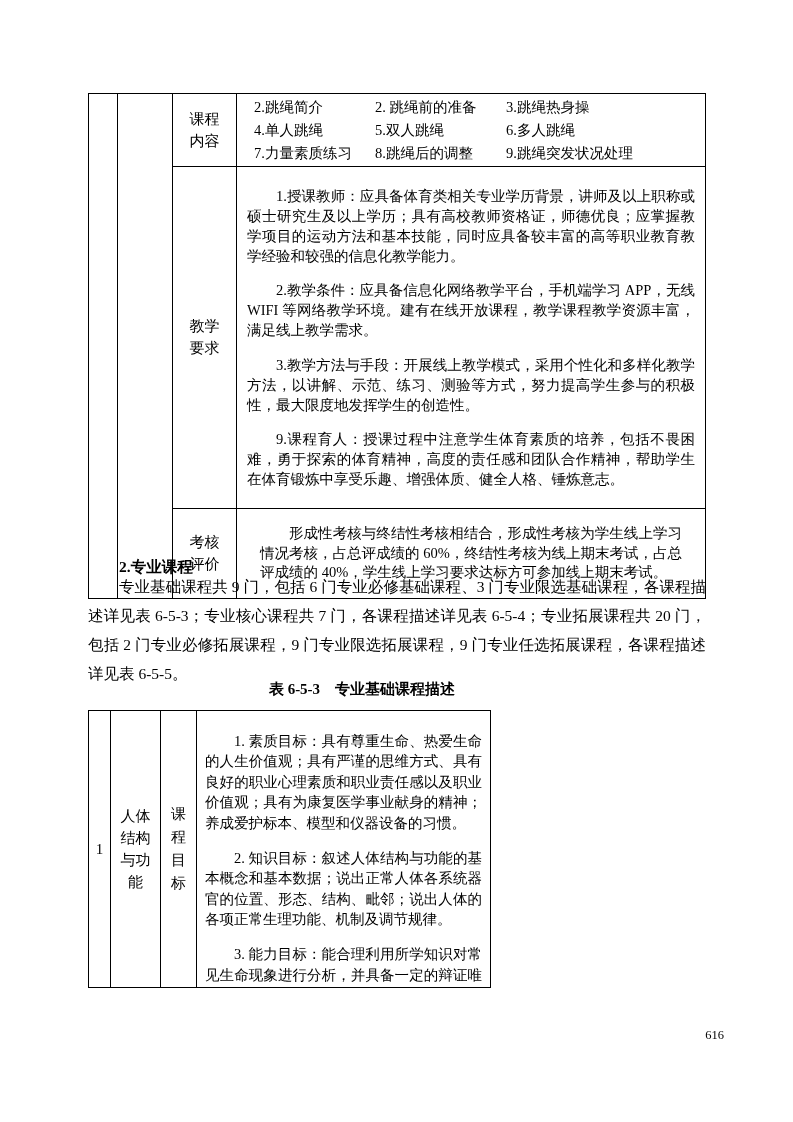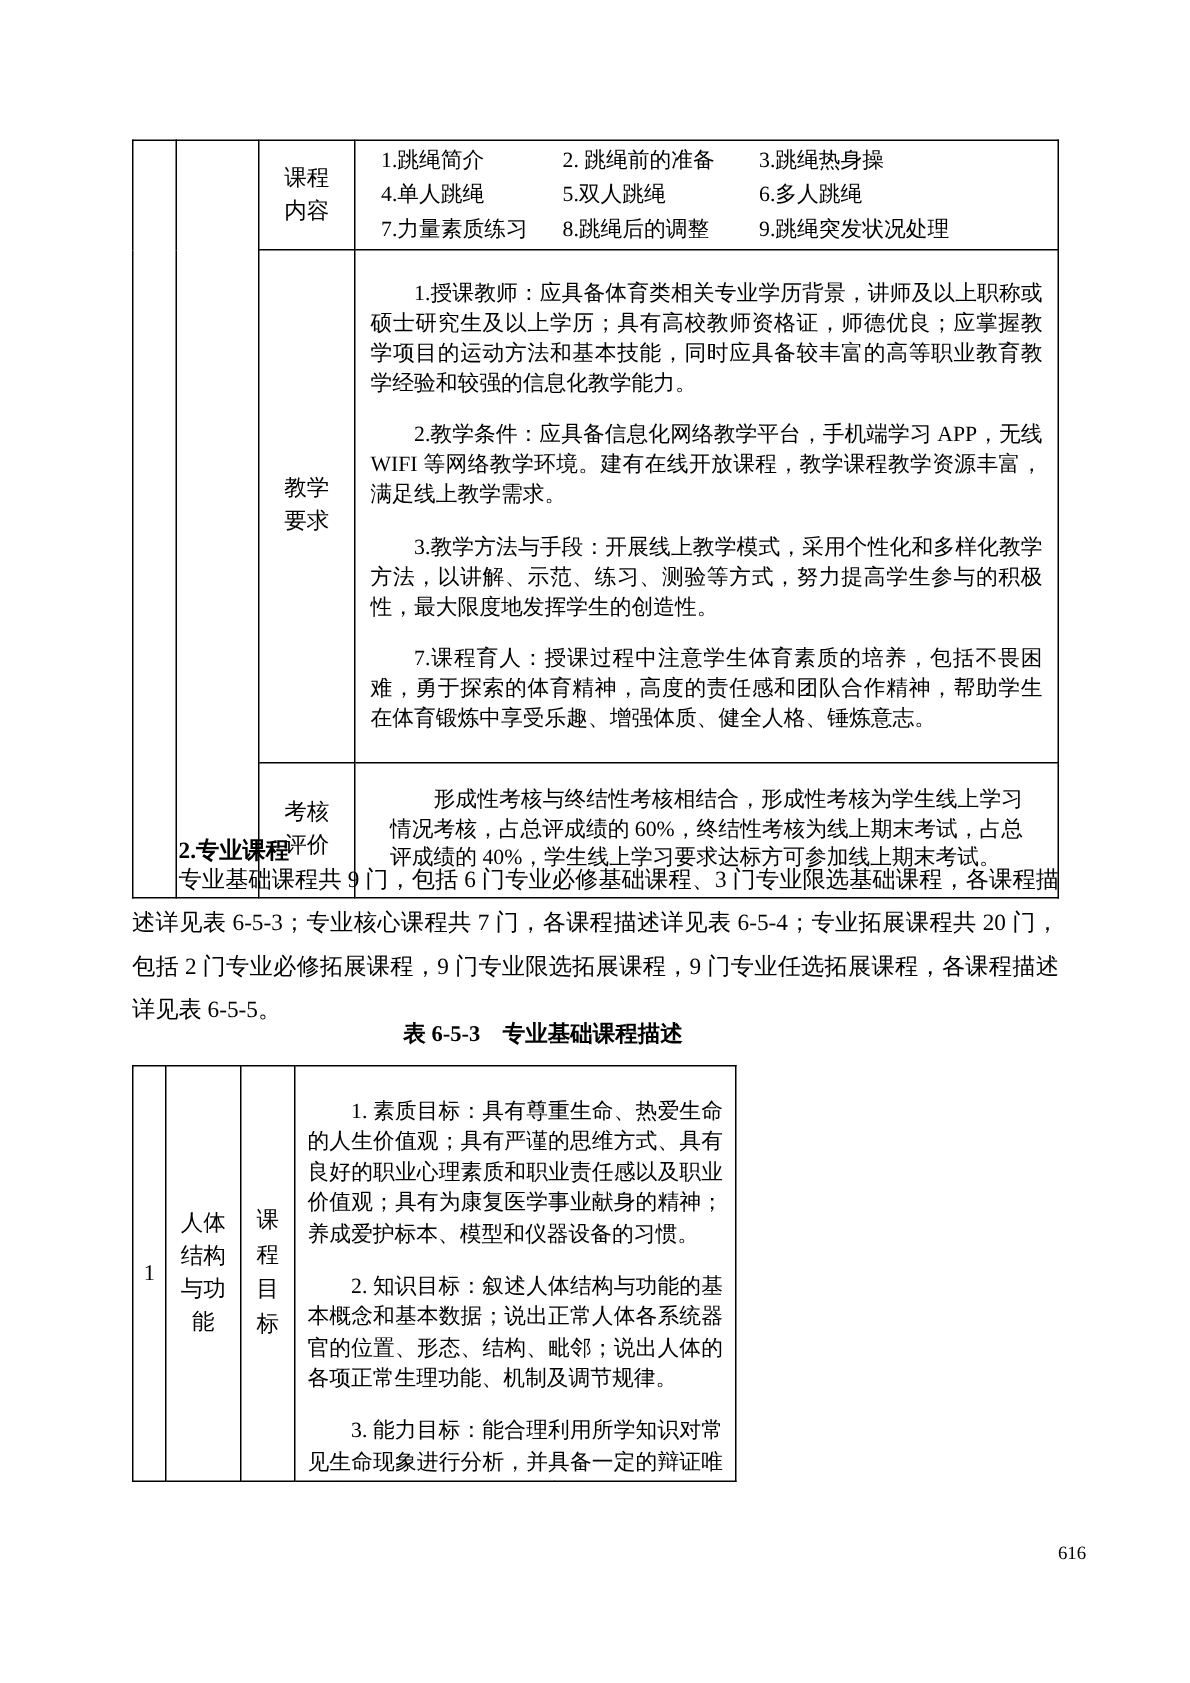--- a/index.html
+++ b/index.html
@@ -49,39 +49,39 @@
         <col style="width:64px">
         <col>
       </colgroup>
     <tbody>
       <tr>
         <td rowspan="3"></td>
         <td rowspan="3"></td>
         <td class="label-cell">课程内容</td>
         <td class="cc">
           <div class="cc-grid">
-            <span>1.跳绳简介</span>
+            <span>2.跳绳简介</span>
             <span>2. 跳绳前的准备</span>
             <span>3.跳绳热身操</span>
             <span>4.单人跳绳</span>
             <span>5.双人跳绳</span>
             <span>6.多人跳绳</span>
             <span>7.力量素质练习</span>
             <span>8.跳绳后的调整</span>
             <span>9.跳绳突发状况处理</span>
           </div>
         </td>
       </tr>
       <tr>
         <td class="label-cell">教学要求</td>
         <td class="req-cell">
           <p class="para">1.授课教师：应具备体育类相关专业学历背景，讲师及以上职称或硕士研究生及以上学历；具有高校教师资格证，师德优良；应掌握教学项目的运动方法和基本技能，同时应具备较丰富的高等职业教育教学经验和较强的信息化教学能力。</p>
           <p class="para">2.教学条件：应具备信息化网络教学平台，手机端学习 APP，无线 WIFI 等网络教学环境。建有在线开放课程，教学课程教学资源丰富，满足线上教学需求。</p>
           <p class="para">3.教学方法与手段：开展线上教学模式，采用个性化和多样化教学方法，以讲解、示范、练习、测验等方式，努力提高学生参与的积极性，最大限度地发挥学生的创造性。</p>
-          <p class="para">7.课程育人：授课过程中注意学生体育素质的培养，包括不畏困难，勇于探索的体育精神，高度的责任感和团队合作精神，帮助学生在体育锻炼中享受乐趣、增强体质、健全人格、锤炼意志。</p>
+          <p class="para">9.课程育人：授课过程中注意学生体育素质的培养，包括不畏困难，勇于探索的体育精神，高度的责任感和团队合作精神，帮助学生在体育锻炼中享受乐趣、增强体质、健全人格、锤炼意志。</p>
         </td>
       </tr>
       <tr>
         <td class="label-cell">考核评价</td>
         <td class="assess-cell">
           <p class="para assess">形成性考核与终结性考核相结合，形成性考核为学生线上学习情况考核，占总评成绩的 60%，终结性考核为线上期末考试，占总评成绩的 40%，学生线上学习要求达标方可参加线上期末考试。</p>
         </td>
       </tr>
     </tbody>
   </table>

